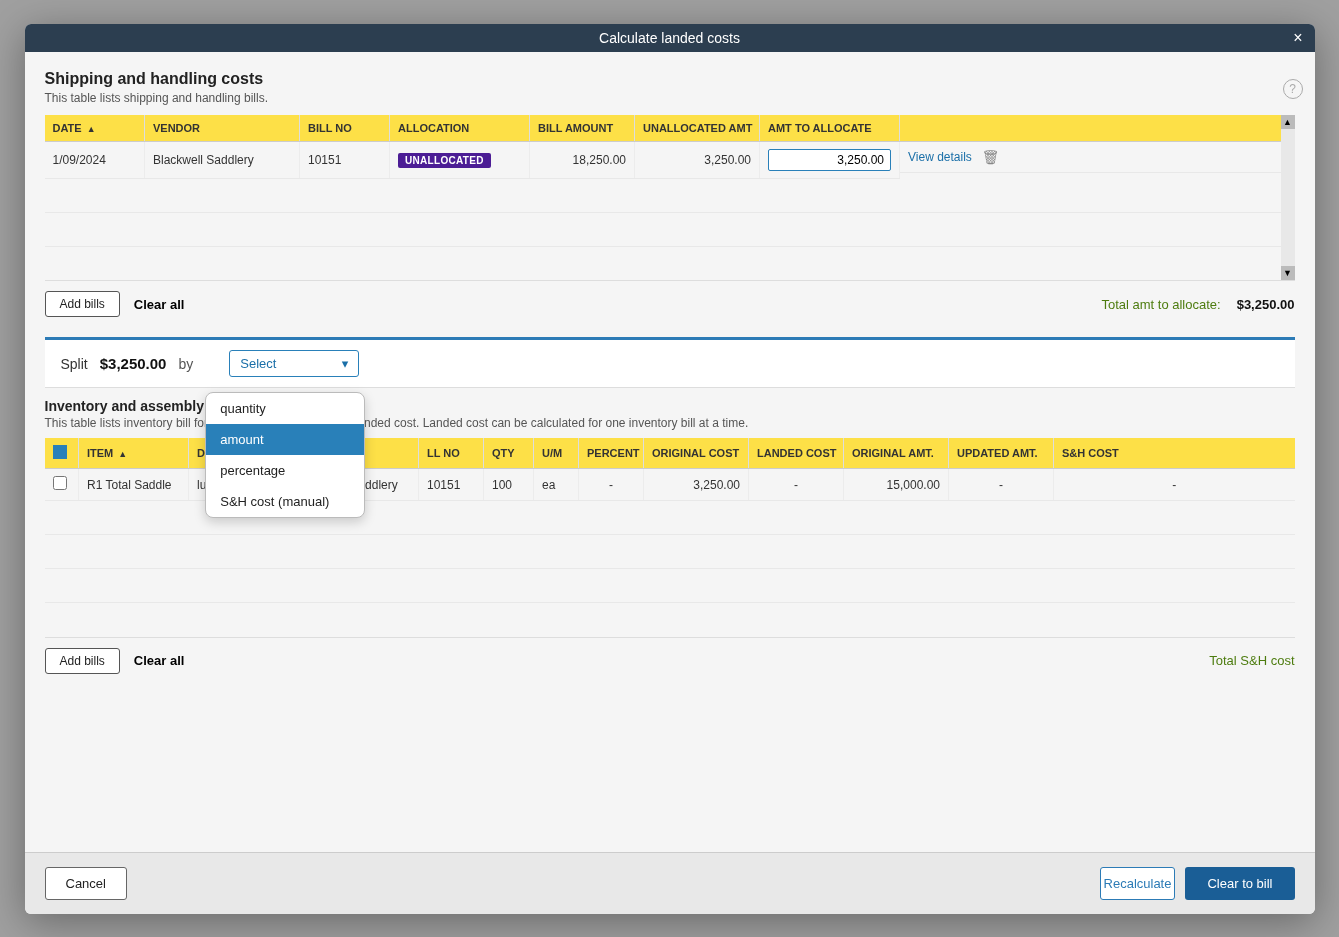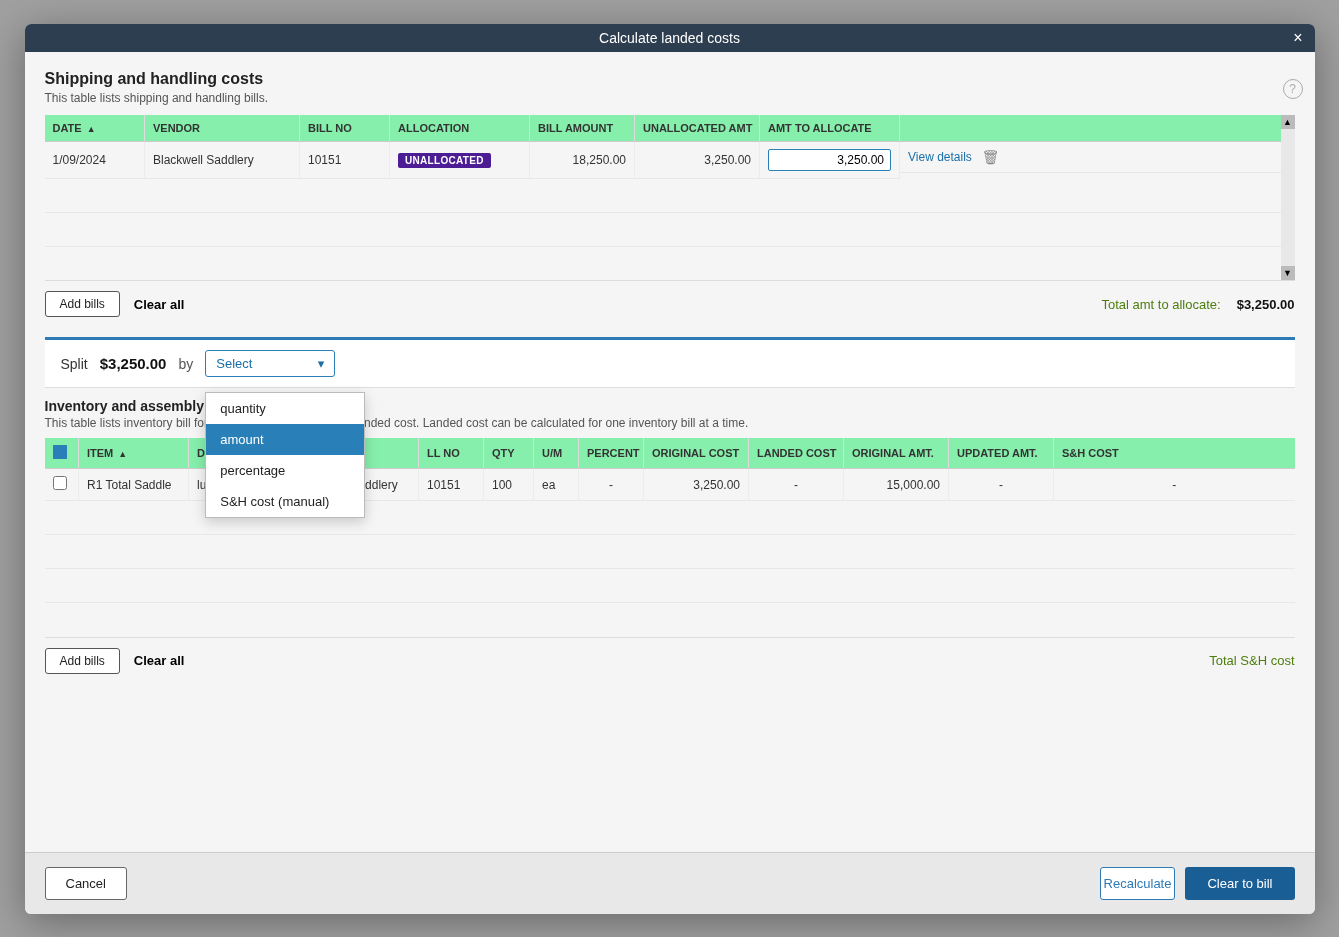--- a/index.html
+++ b/index.html
@@ -116,21 +116,21 @@
       justify-content: center;
       font-size: 9px;
       cursor: pointer;
     }
     table {
       width: 100%;
       border-collapse: collapse;
       table-layout: fixed;
     }
     th {
-      background: #86efac;
+      background: #fde047;
       border-bottom: 1px solid #ccc;
       border-right: 1px solid #ddd;
       padding: 7px 8px;
       text-align: left;
       font-size: 11px;
       font-weight: 600;
       color: #333;
       white-space: nowrap;
       overflow: hidden;
     }
@@ -234,28 +234,29 @@
       background: white;
       padding: 5px 10px;
       font-size: 13px;
       color: #1a6fa8;
       display: flex;
       align-items: center;
       gap: 8px;
       cursor: pointer;
       min-width: 130px;
       position: relative;
+      margin-left: 24px;
     }
     .dropdown-menu {
       position: absolute;
       top: 42px;
       left: 0;
       background: white;
       border: 1px solid #bbb;
-      border-radius: 0;
+      border-radius: 8px;
       box-shadow: 0 4px 12px rgba(0,0,0,0.18);
       z-index: 100;
       min-width: 160px;
     }
     .dropdown-item {
       padding: 8px 14px;
       font-size: 13px;
       color: #222;
       cursor: pointer;
     }

